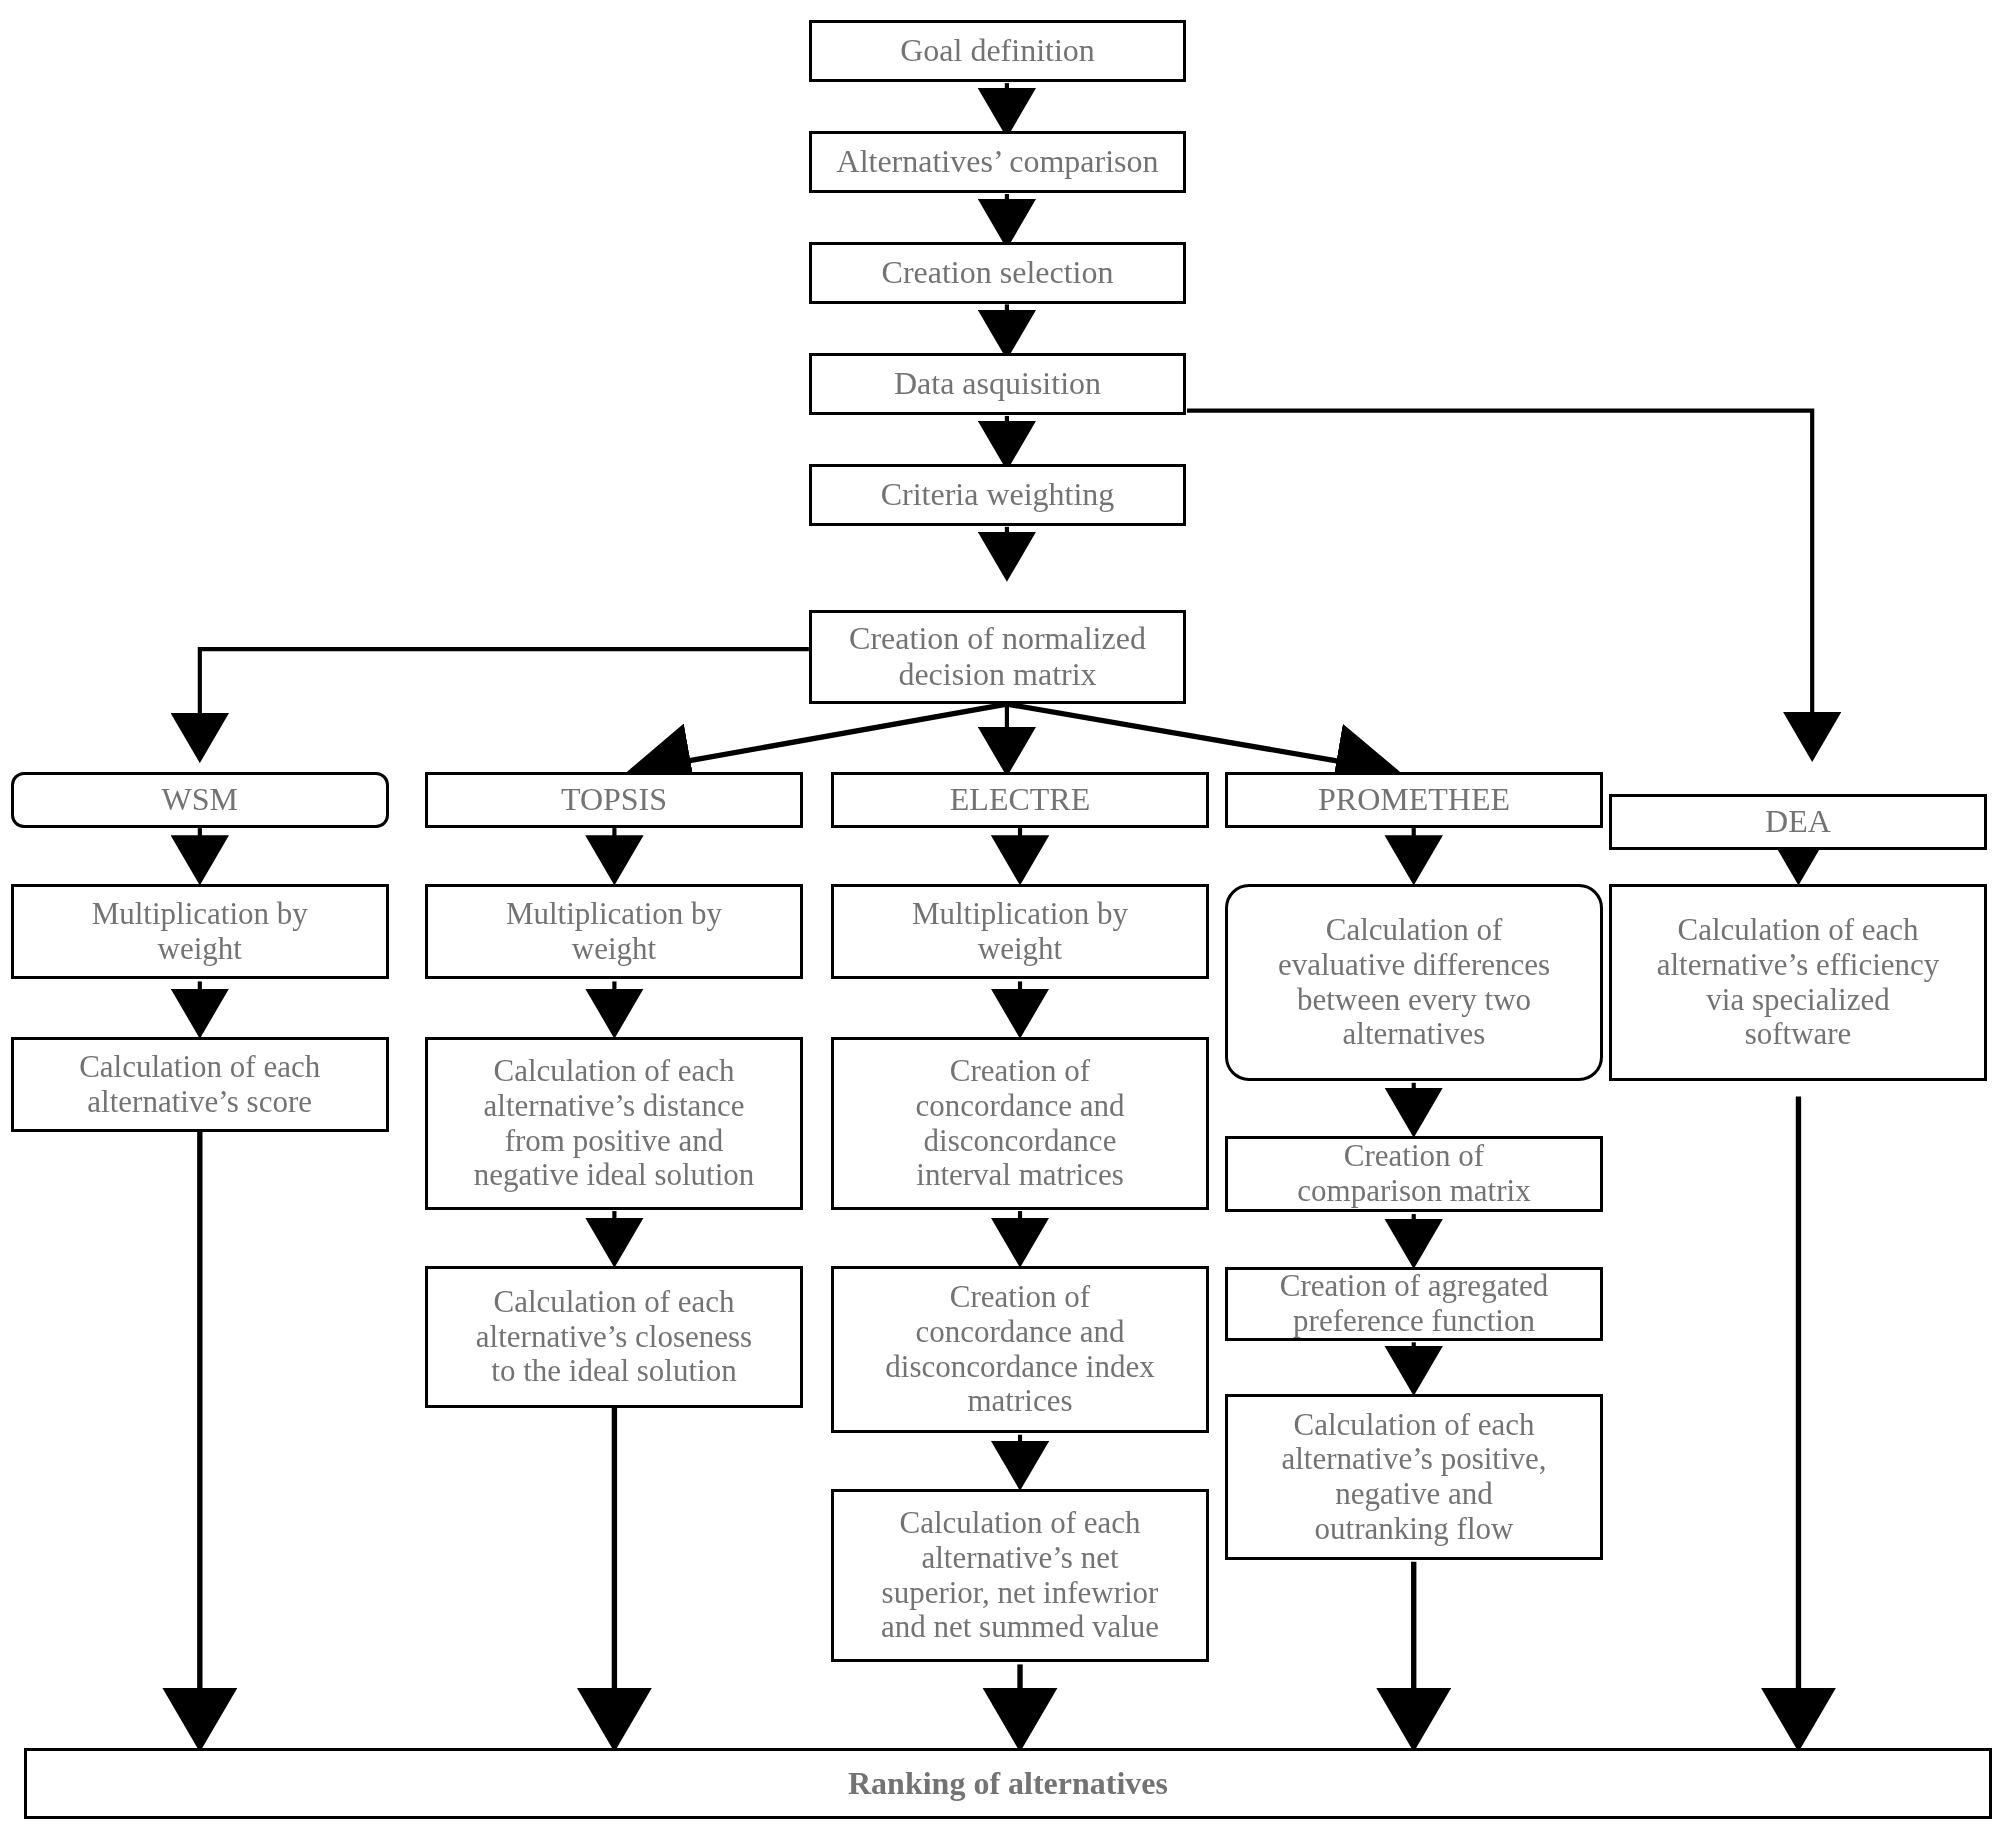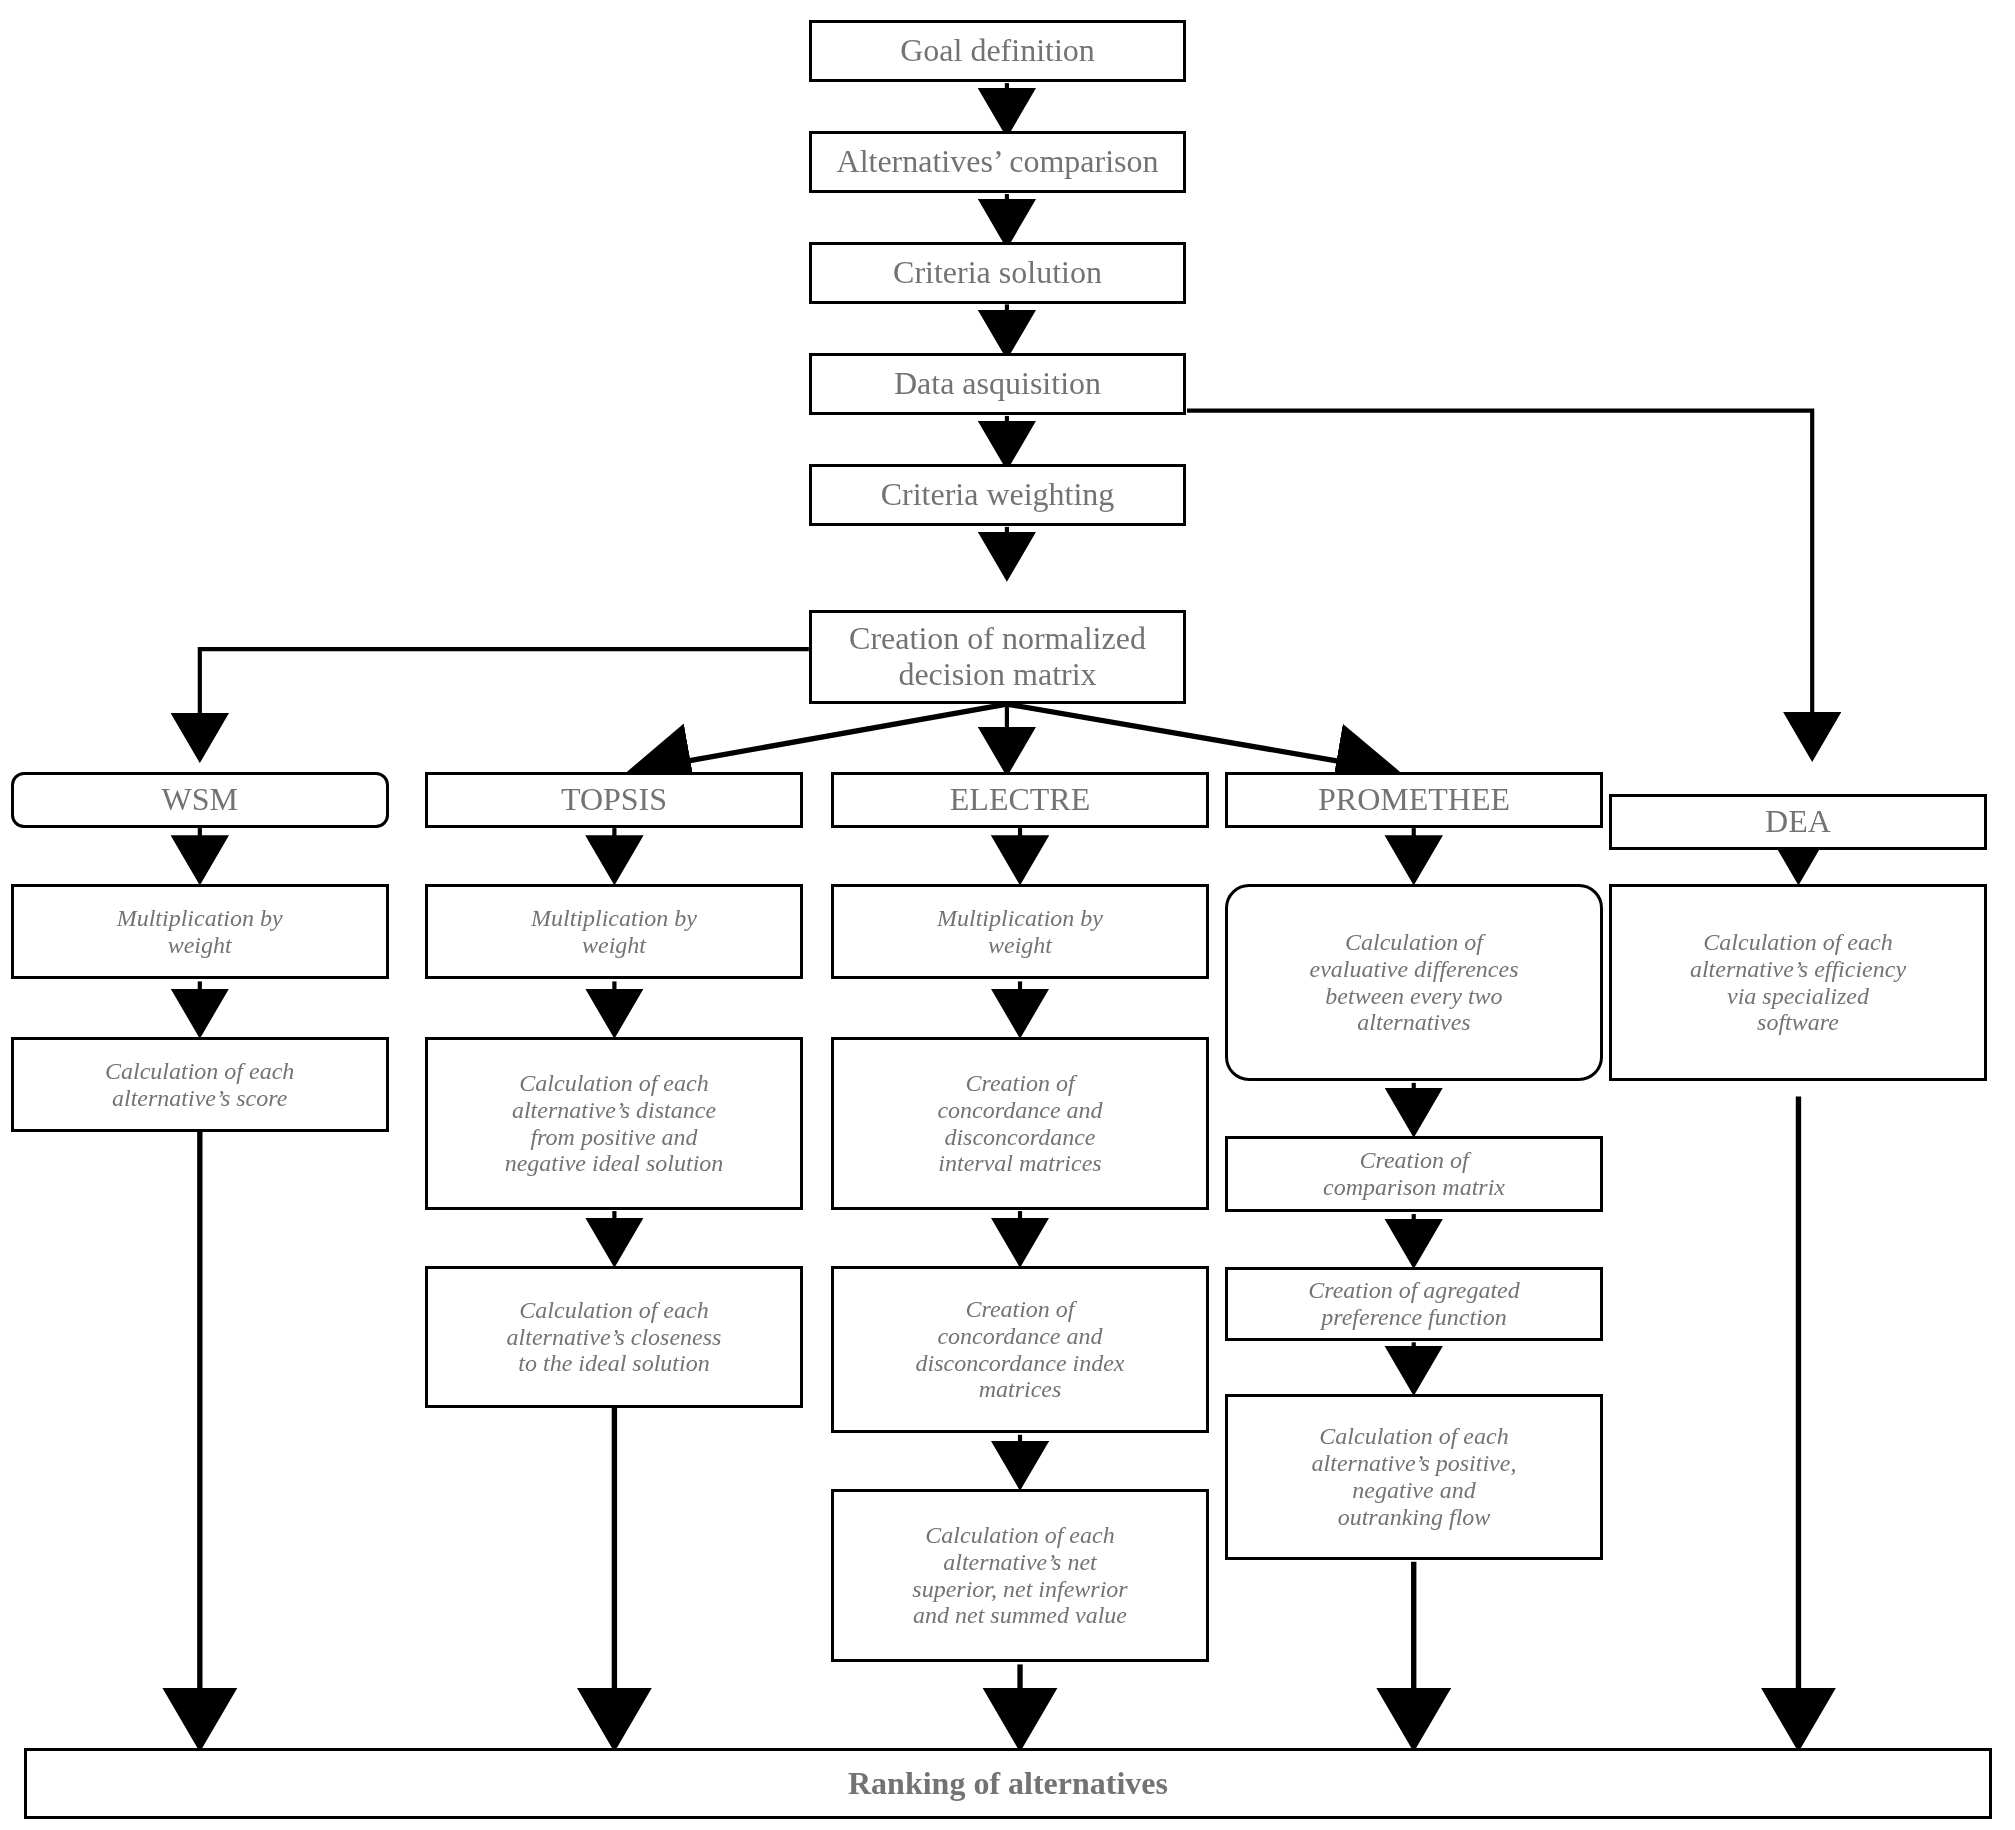--- a/index.html
+++ b/index.html
@@ -5,21 +5,21 @@
   html,body{margin:0;padding:0;background:#ffffff;}
   body{font-family:"Liberation Serif", serif;}
   #stage{position:relative;width:2015px;height:1831px;background:#fff;overflow:hidden;}
   #wires{position:absolute;left:0;top:0;width:2015px;height:1831px;pointer-events:none;}
   .node{position:absolute;box-sizing:border-box;border:3px solid #000;background:#fff;
         display:flex;align-items:center;justify-content:center;text-align:center;
         font-family:"Liberation Serif", serif;color:#737373;line-height:1.12;}
   .node .txt{display:block;padding:0 6px;white-space:pre-line;}
   .f-top{font-size:32px;}
   .f-hdr{font-size:32px;}
-  .f-body{font-size:24px;font-style:italic;}
+  .f-body{font-size:31px;}
   .f-rank{font-size:32px;}
 </style>
 </head>
 <body>
 
 <div id="stage">
 
   <svg id="wires" viewBox="0 0 3378 3069" width="2015" height="1831" xmlns="http://www.w3.org/2000/svg">
     <defs>
       <marker id="ah" viewBox="0 0 12 14" refX="11" refY="7" markerWidth="12" markerHeight="14" orient="auto-start-reverse" markerUnits="strokeWidth">
@@ -89,21 +89,21 @@
     </g>
   </svg>
 
   <div class="node f-top" style="left:809px;top:20px;width:377px;height:62px;">
     <span class="txt">Goal definition</span>
   </div>
   <div class="node f-top" style="left:809px;top:131px;width:377px;height:62px;">
     <span class="txt">Alternatives’ comparison</span>
   </div>
   <div class="node f-top" style="left:809px;top:242px;width:377px;height:62px;">
-    <span class="txt">Criteria solution</span>
+    <span class="txt">Creation selection</span>
   </div>
   <div class="node f-top" style="left:809px;top:353px;width:377px;height:62px;">
     <span class="txt">Data asquisition</span>
   </div>
   <div class="node f-top" style="left:809px;top:464px;width:377px;height:62px;">
     <span class="txt">Criteria weighting</span>
   </div>
   <div class="node f-top" style="left:809px;top:610px;width:377px;height:94px;">
     <span class="txt">Creation of normalized
 decision matrix</span>

